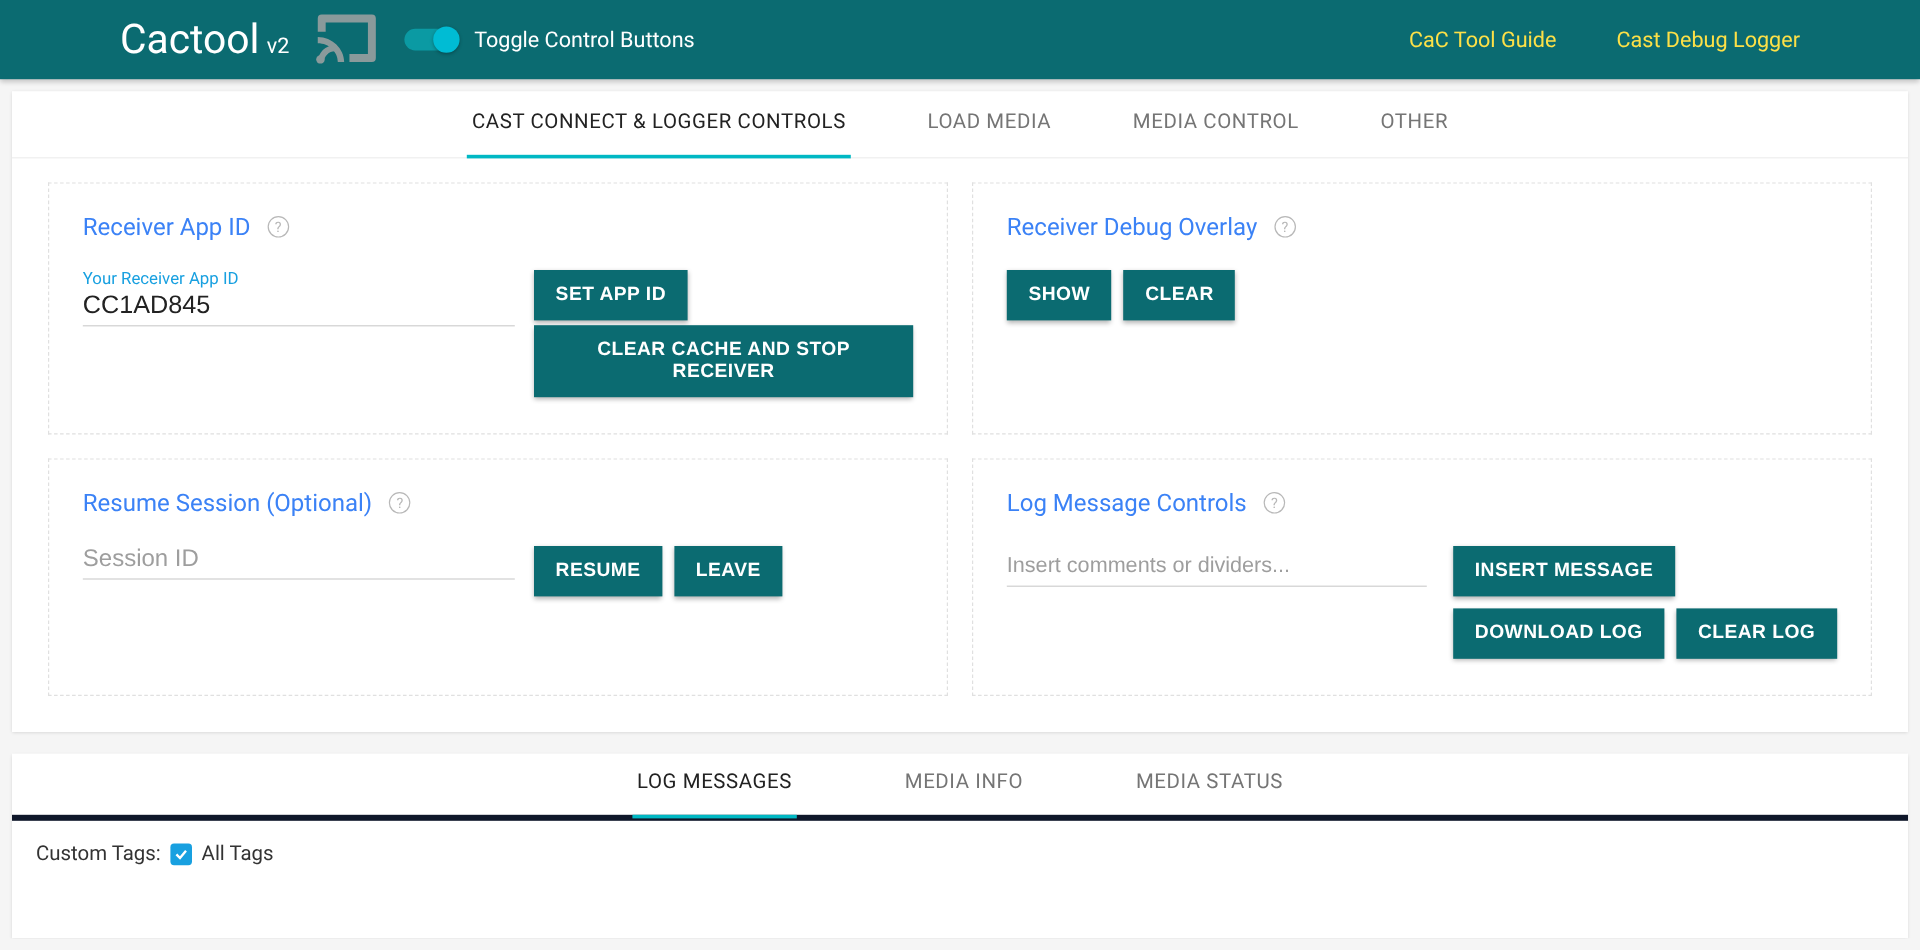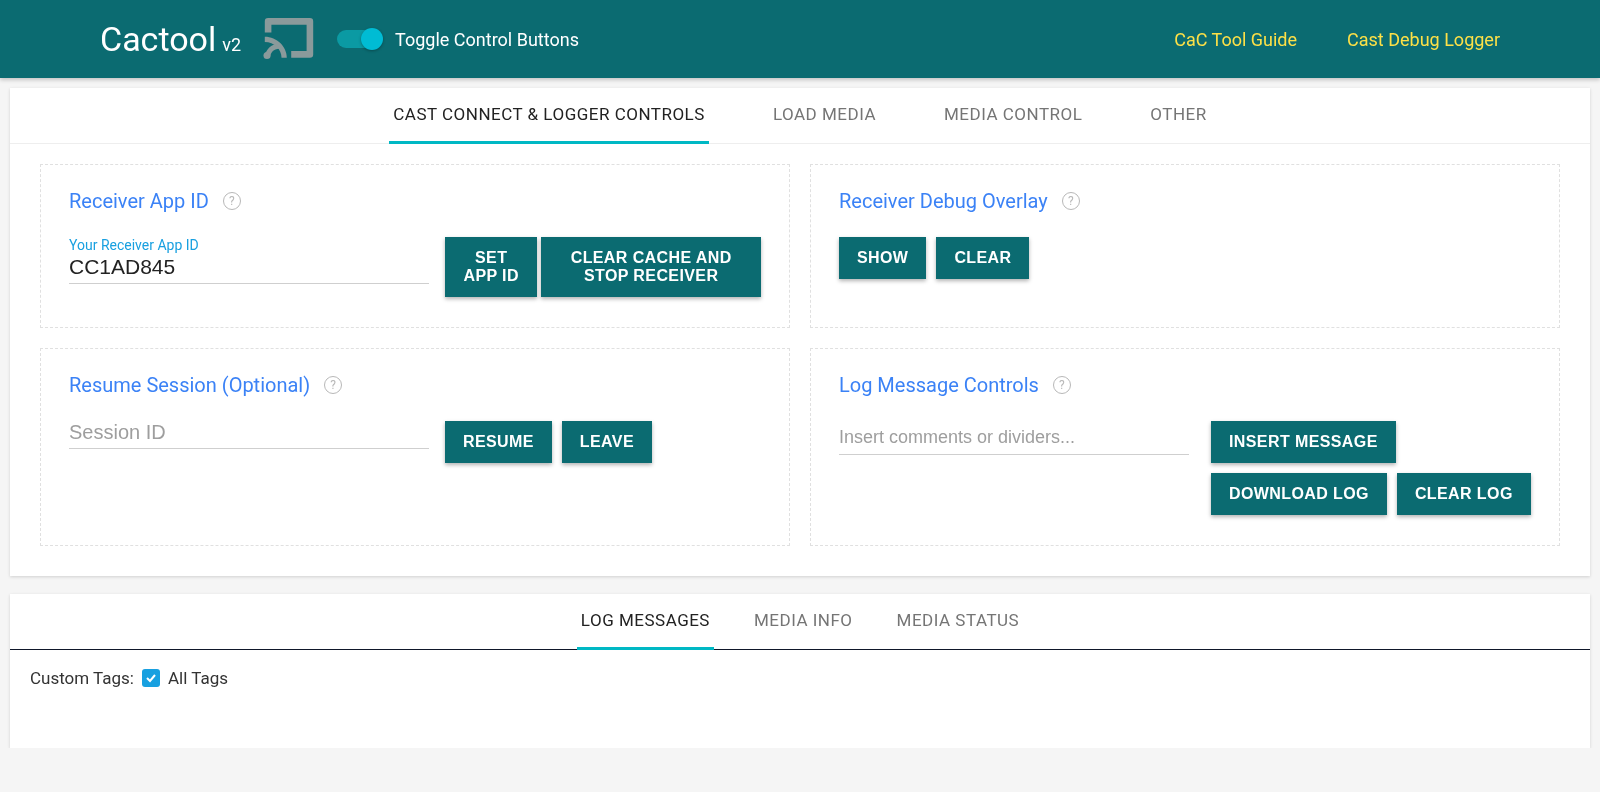--- a/index.html
+++ b/index.html
@@ -8,21 +8,21 @@
     background: #f5f5f5;
     color: #333;
     width: 1600px;
   }
   .header {
     background: #0b6b71;
     color: #fff;
     display: flex;
     align-items: center;
     padding: 0 100px;
-    height: 78px;
+    height: 66px;
     box-shadow: 0 2px 4px rgba(0,0,0,0.2);
   }
   .app-title {
     font-size: 34px;
     font-weight: 400;
     display: flex;
     align-items: baseline;
   }
   .app-version {
     font-size: 18px;
@@ -153,21 +153,21 @@
     font-size: 21px;
     color: #222;
     width: 100%;
     background: transparent;
   }
   .field-input::placeholder {
     color: #9e9e9e;
   }
   .btn-stack {
     display: flex;
-    flex-direction: row;
+    flex-direction: column;
     gap: 4px;
     align-items: flex-start;
   }
   .btn-row {
     display: flex;
     gap: 10px;
     flex-wrap: wrap;
   }
   .btn {
     background: #0b6b71;
@@ -182,24 +182,24 @@
     text-transform: uppercase;
   }
   .log-panel {
     background: #fff;
     margin: 18px 10px 0 10px;
     box-shadow: 0 1px 3px rgba(0,0,0,0.15);
   }
   .log-tabs {
     display: flex;
     justify-content: center;
-    border-bottom: 1px solid #0f172a;
+    border-bottom: 5px solid #0f172a;
     height: 56px;
     align-items: center;
-    gap: 36px;
+    gap: 86px;
   }
   .custom-tags-row {
     display: flex;
     align-items: center;
     gap: 8px;
     padding: 18px 20px 60px 20px;
     font-size: 17px;
     color: #333;
   }
   .checkbox {

